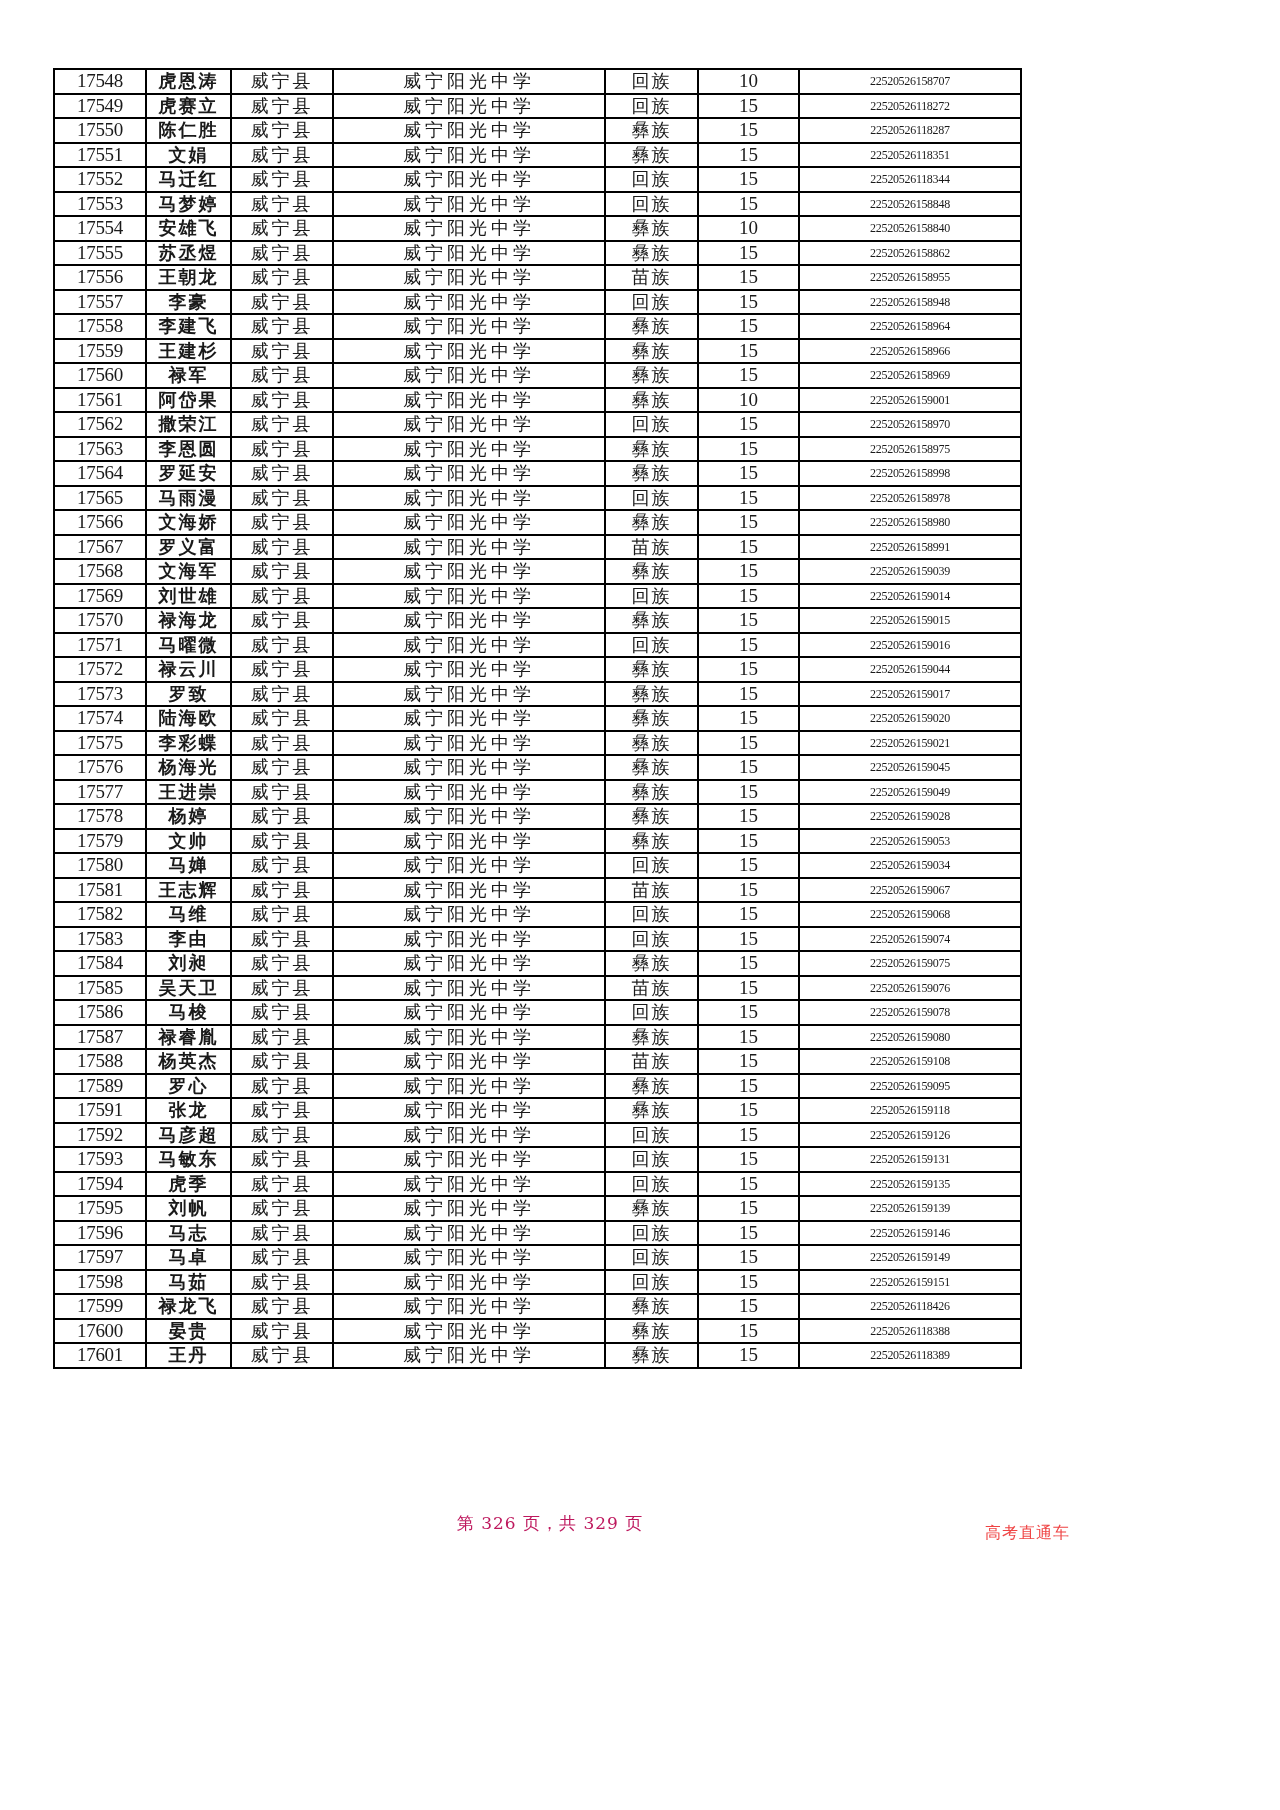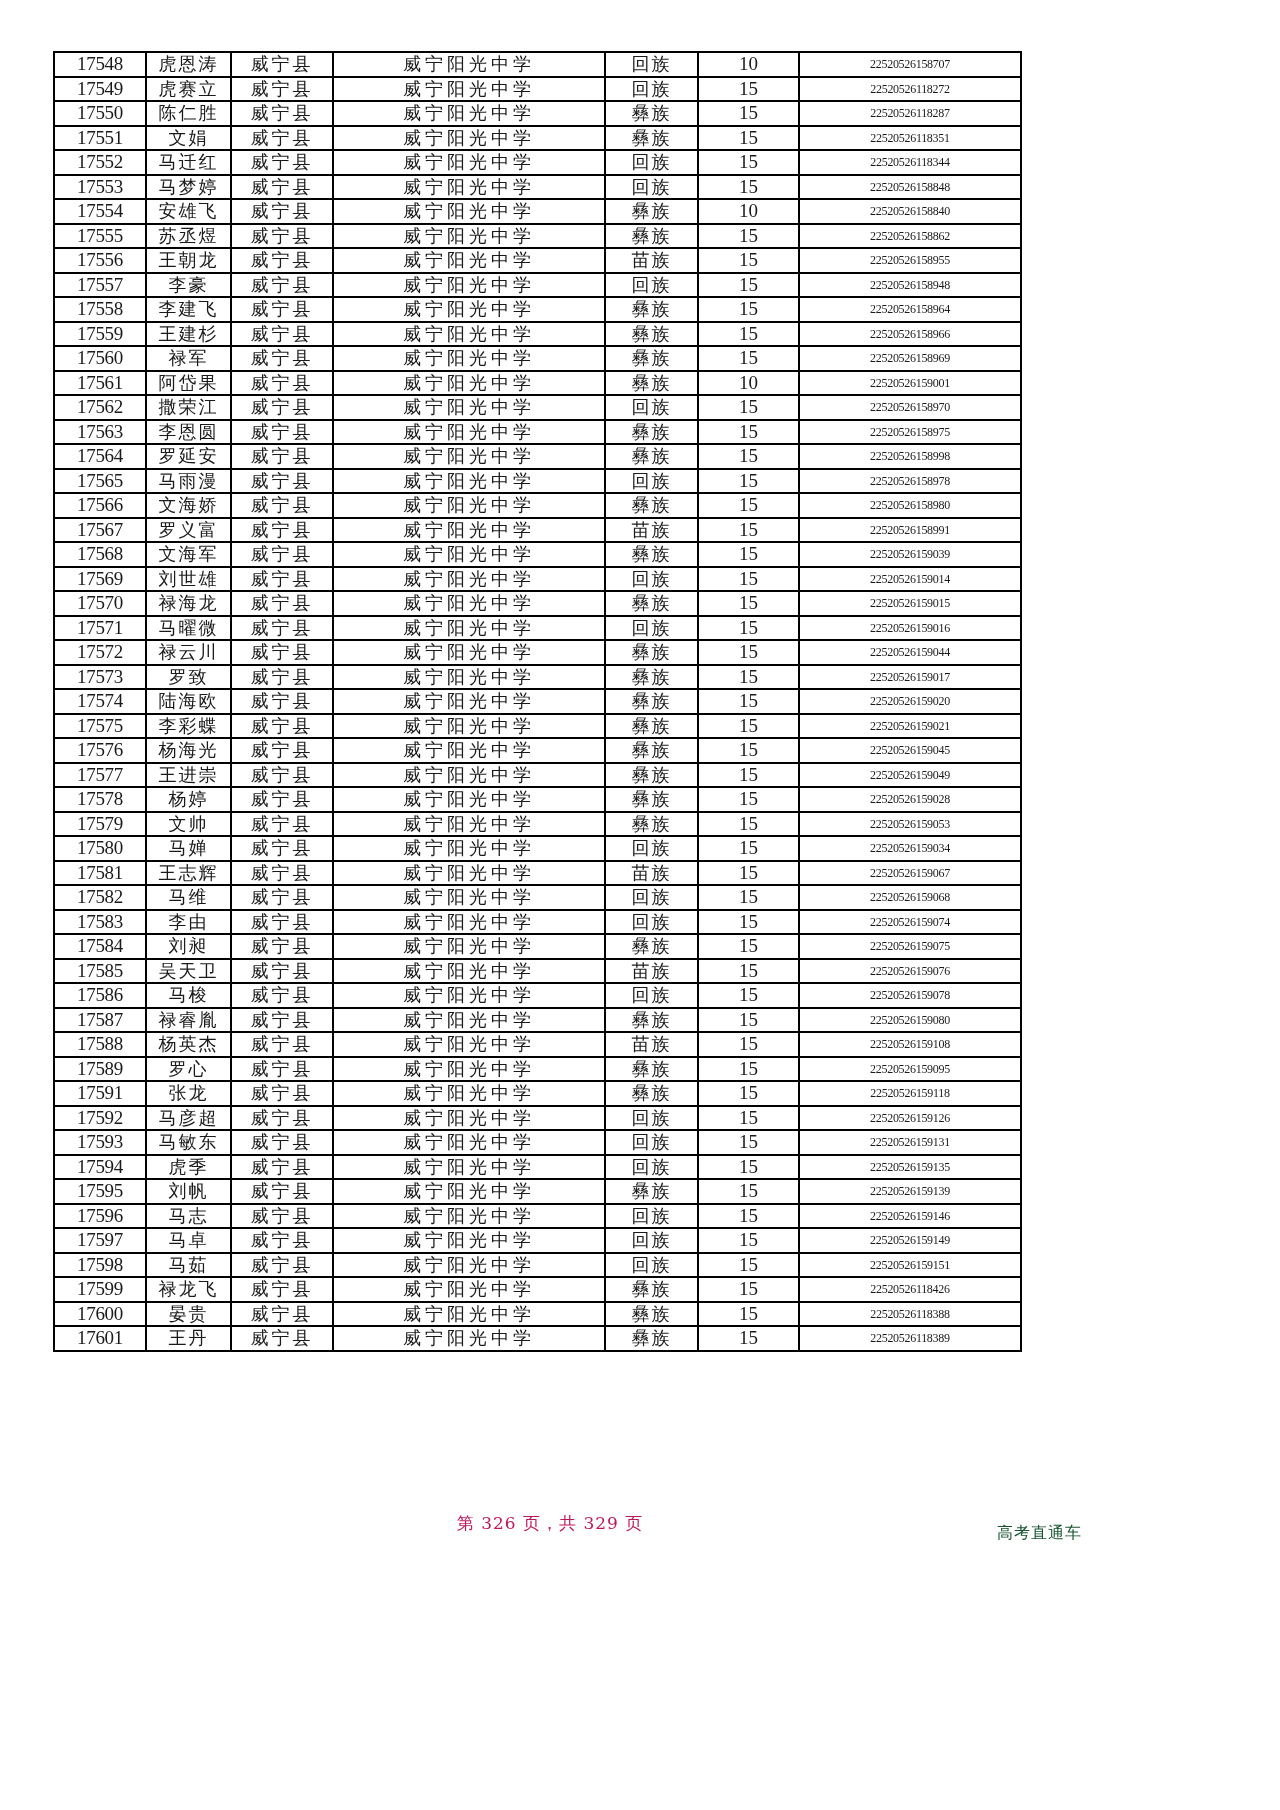--- a/index.html
+++ b/index.html
@@ -17,61 +17,61 @@
     }
     .page {
       position: absolute;
       left: 0; top: 0;
       width: 1100px;
       height: 1556px;
     }
     table.roster {
       position: absolute;
       left: 53px;
-      top: 51px;
+      top: 68px;
       border-collapse: collapse;
       table-layout: fixed;
       width: 967px;
       border: 2px solid #4d7c0f;
     }
     table.roster td {
       border: 2px solid #000;
       height: 22.5px;
       padding: 0;
       text-align: center;
       vertical-align: middle;
       font-size: 18px;
       line-height: 22px;
       white-space: nowrap;
       overflow: hidden;
     }
     table.roster td.c-no { font-family: "Liberation Serif", "DejaVu Serif", serif; font-size: 19px; letter-spacing: -0.3px; }
-    table.roster td.c-name { letter-spacing: 2px; }
+    table.roster td.c-name { letter-spacing: 2px; font-weight: bold; }
     table.roster td.c-county { letter-spacing: 3px; margin-top: 12px; }
     table.roster td.c-school { letter-spacing: 4px; }
     table.roster td.c-eth { letter-spacing: 2px; }
     table.roster td.c-pts { font-family: "Liberation Serif", "DejaVu Serif", serif; font-size: 19px; }
     table.roster td.c-id { font-family: "Liberation Serif", "DejaVu Serif", serif; font-size: 12px; letter-spacing: -0.3px; }
     .footer-page {
       position: absolute;
       top: 1512px;
       left: 0;
       width: 1100px;
       text-align: center;
       font-size: 17px;
       color: #be185d;
       letter-spacing: 1px;
     }
     .watermark {
       position: absolute;
       top: 1523px;
-      right: 18px;
+      right: 30px;
       font-family: "DejaVu Sans", "Liberation Sans", sans-serif;
       font-size: 16px;
-      color: #14532d;
+      color: #ef4444;
       letter-spacing: 1px;
     }
   </style>
 </head>
 <body>
 
 <div class="page">
   <table class="roster">
     <colgroup>
       <col style="width:92px">

